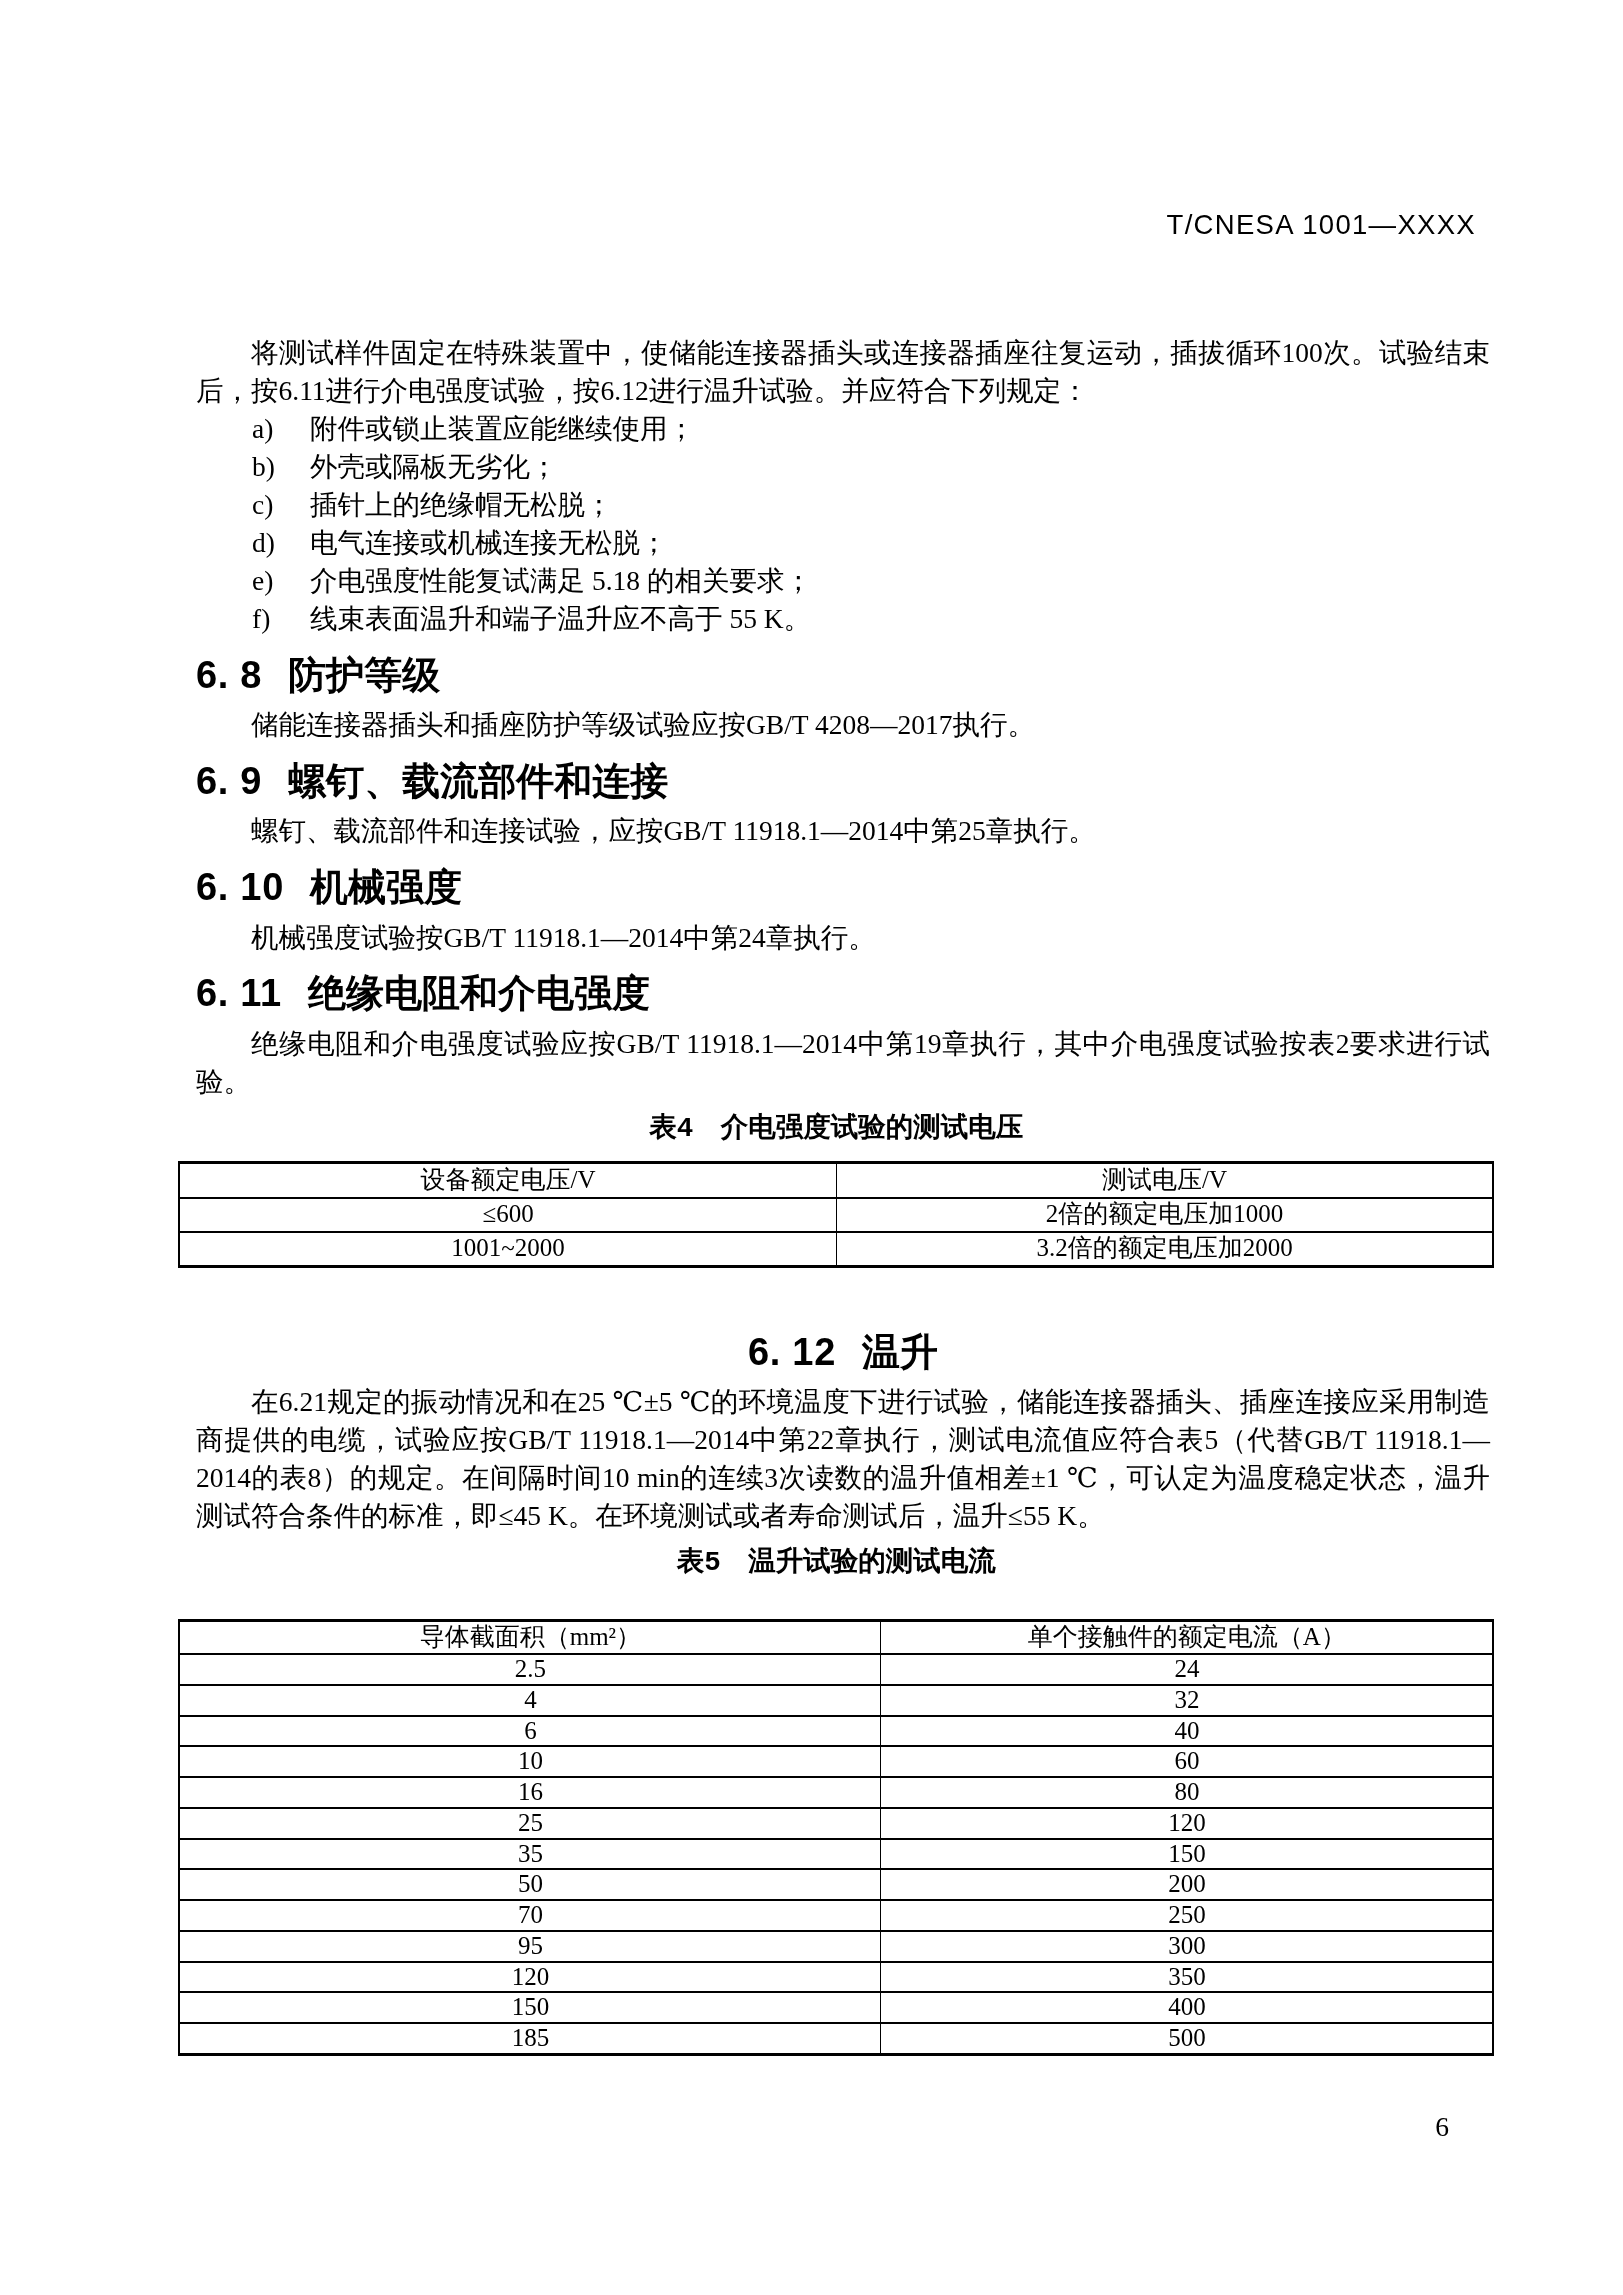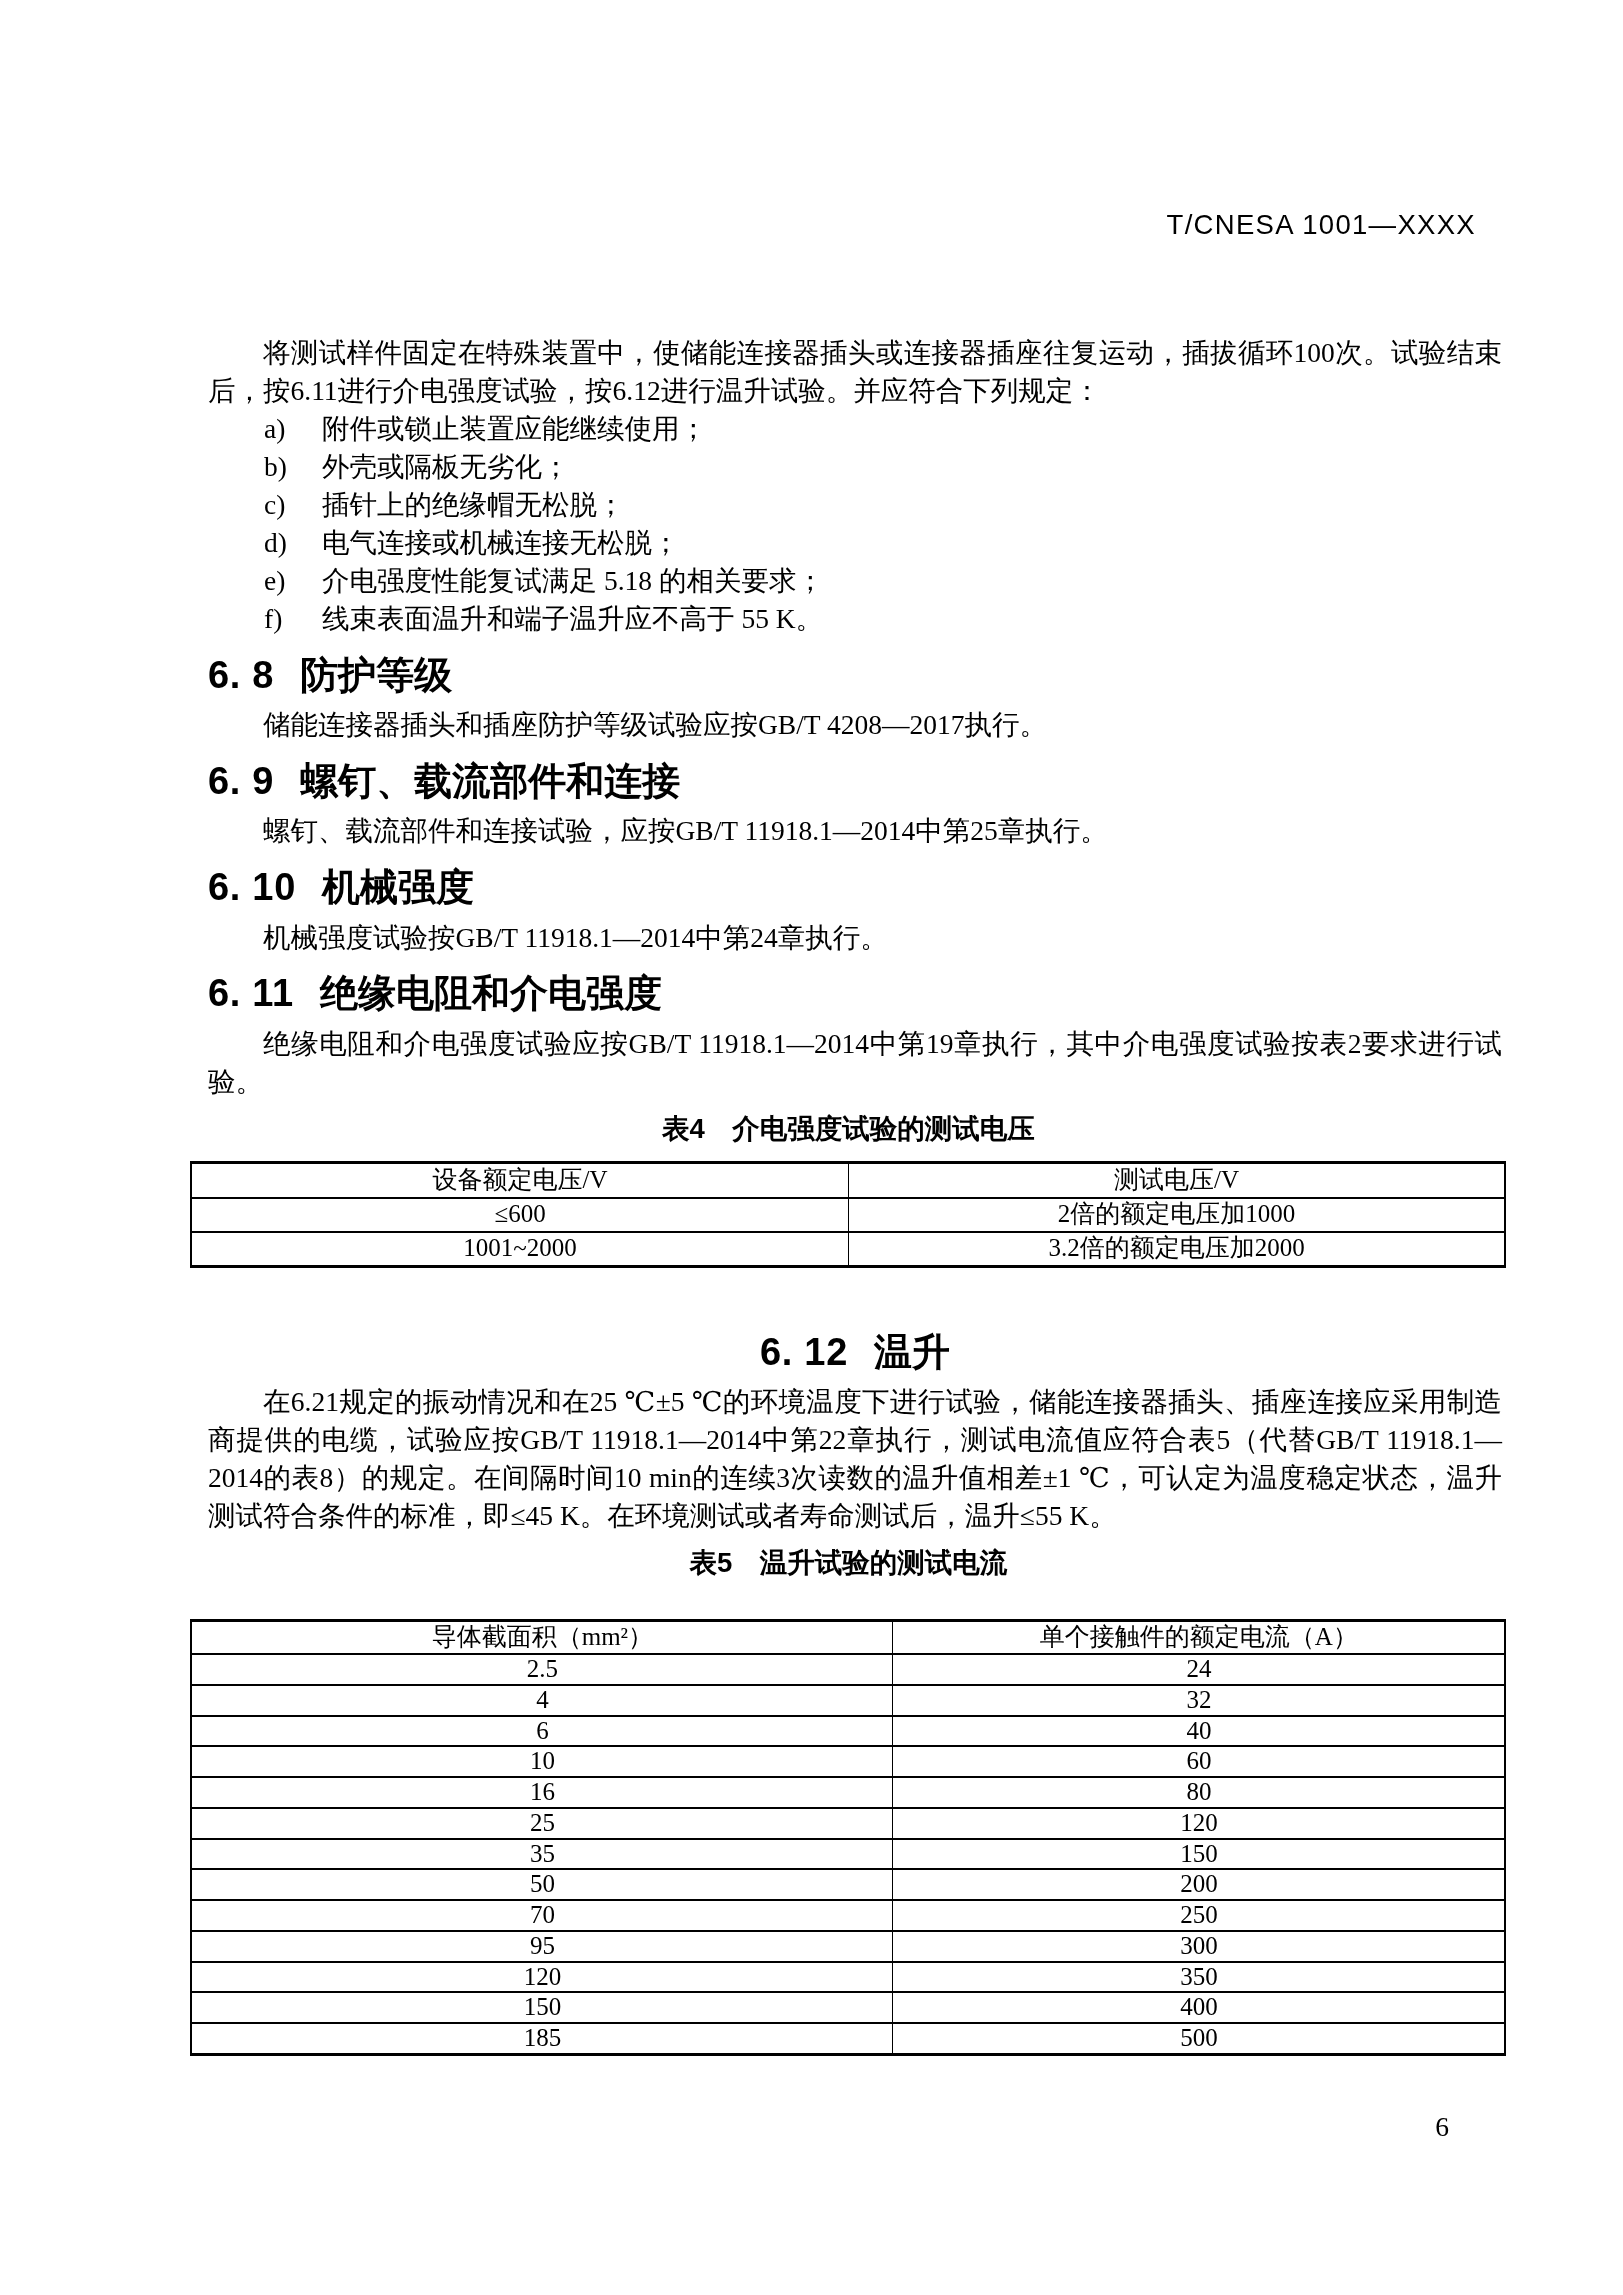--- a/index.html
+++ b/index.html
@@ -20,21 +20,21 @@
     top: 210px;
     right: 147px;
     font-family: "Liberation Sans", "DejaVu Sans", sans-serif;
     font-size: 27.5px;
     line-height: 30px;
     letter-spacing: 1.3px;
     white-space: nowrap;
   }
   .content {
     position: absolute;
-    left: 208px;
+    left: 196px;
     top: 0;
     width: 1294px;
     padding-top: 334px;
   }
   p.body-par {
     margin: 10.5px 0 0 0;
     font-size: 27.5px;
     line-height: 38px;
     text-align: justify;
     text-indent: 55px;
@@ -55,21 +55,21 @@
     font-size: 38px;
     line-height: 42px;
   }
   .sec-num { margin-right: 26px; letter-spacing: 0.7px; }
   #sec-6-12 .sec-h { margin-top: 63px; text-align: center; }
   .tbl-block { margin-left: -17.7px; width: 1316px; }
   #tbl4-block { margin-top: 7.9px; }
   #tbl5-block { margin-top: 7.9px; }
   .tbl-caption {
     text-align: center;
-    font-family: Liberation Sans, sans-serif;
+    font-family: Liberation Mono, monospace;
     font-weight: bold;
     font-size: 27.5px;
     line-height: 39px;
   }
   table {
     width: 100%;
     border-collapse: collapse;
     table-layout: fixed;
     font-size: 25px;
     border-left: 2px solid #000;

